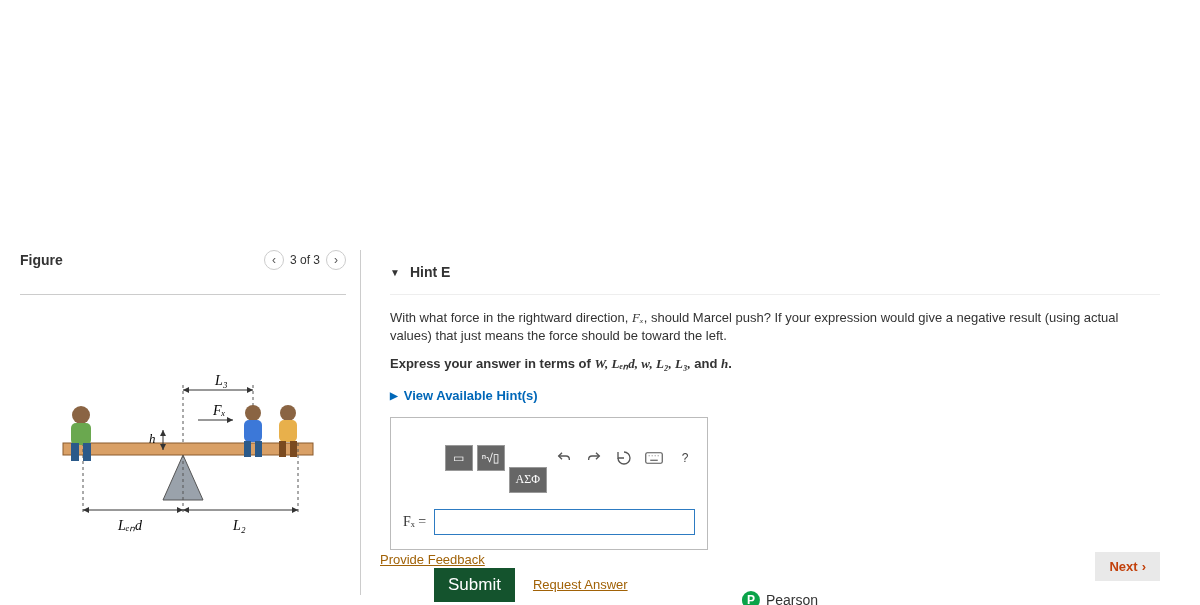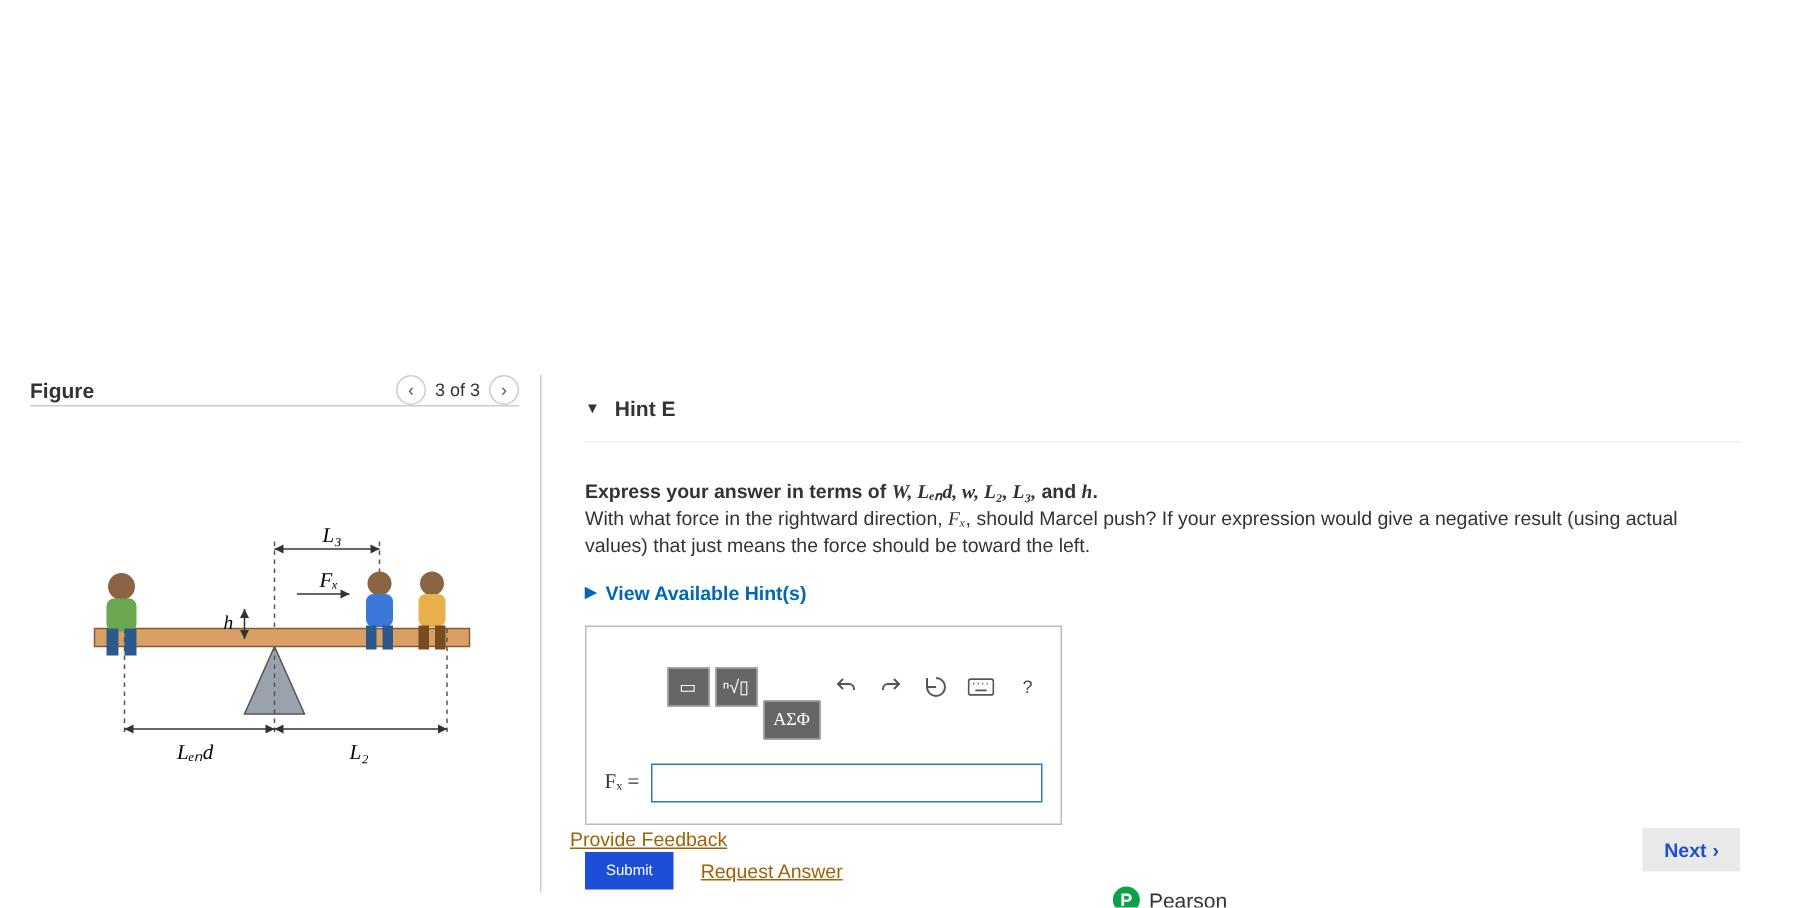--- a/index.html
+++ b/index.html
@@ -25,21 +25,21 @@
   .figure-panel {
     width: 360px;
     padding: 0 14px 0 20px;
     position: relative;
   }
   .figure-header {
     display: flex;
     align-items: center;
     justify-content: space-between;
     border-bottom: 1px solid #ccc;
-    padding-bottom: 0;
+    padding-bottom: 24px;
   }
   .figure-title { font-weight: bold; font-size: 14px; }
   .figure-pager {
     display: flex;
     align-items: center;
     gap: 6px;
     font-size: 12px;
   }
   .pager-btn {
     width: 20px; height: 20px;
@@ -122,32 +122,32 @@
     border:1px solid #2d7bc2;
     outline:none;
     padding:0 6px;
     font-size:13px;
   }
   .actions-row {
     margin-top:18px;
     display:flex; align-items:center; gap:18px;
   }
   .submit-btn {
-    background:#1d4ed8; color:#fff;
+    background:#14532d; color:#fff;
     border:none; padding:7px 14px;
-    font-size:10px; cursor:pointer;
+    font-size:17px; cursor:pointer;margin-left:44px;
   }
   .link { color:#a16207; text-decoration:underline; cursor:pointer; font-size:13px; }
   .bottom-row {
     position:absolute;
     left:20px; right:40px; bottom:24px;
     display:flex; align-items:flex-start; justify-content:space-between;
   }
   .next-btn {
-    background:#e9e9e9; color:#1d4ed8;
+    background:#e9e9e9; color:#c2410c;
     border:none; padding:7px 14px;
     font-size:13px; font-weight:bold;
     cursor:pointer;
     display:flex; align-items:center; gap:4px;
   }
   .pearson {
     position:absolute; left:50%; transform:translateX(-50%); bottom:-4px;
     display:flex; align-items:center; gap:6px;
     color:#333; font-size:14px;
   }
@@ -229,25 +229,25 @@
   <div class="divider-vert"></div>
 
   <div class="question-panel">
 
     <div class="part-header">
       <span class="part-header-caret">▼</span>
       <span>Hint E</span>
     </div>
 
     <div class="question-body">
+      <p class="qtext">
+        <span>With what force in the rightward direction, </span><span class="mathit">Fₓ</span><span>, should Marcel push? If your expression would give a negative result (using actual values) that just means the force should be toward the left.</span>
+      </p>
       <p class="qtext qbold">
         <span>Express your answer in terms of </span><span class="mathit">W, Lₑₙd, w, L₂, L₃,</span><span> and </span><span class="mathit">h</span><span>.</span>
-      </p>
-      <p class="qtext">
-        <span>With what force in the rightward direction, </span><span class="mathit">Fₓ</span><span>, should Marcel push? If your expression would give a negative result (using actual values) that just means the force should be toward the left.</span>
       </p>
 
       <div class="hints-link">
         <span class="tri">▶</span>
         <span>View Available Hint(s)</span>
       </div>
 
       <div class="answer-box">
         <div class="toolbar">
           <div class="tool">▭</div>

